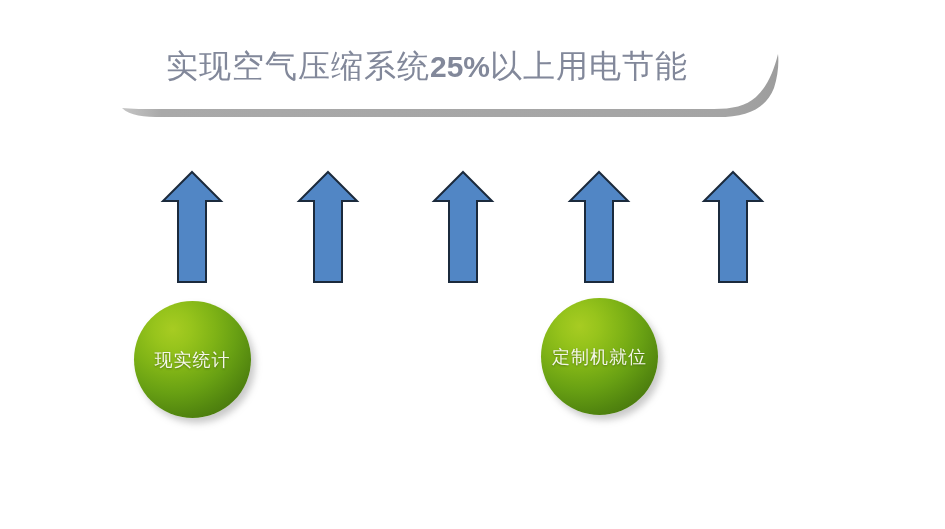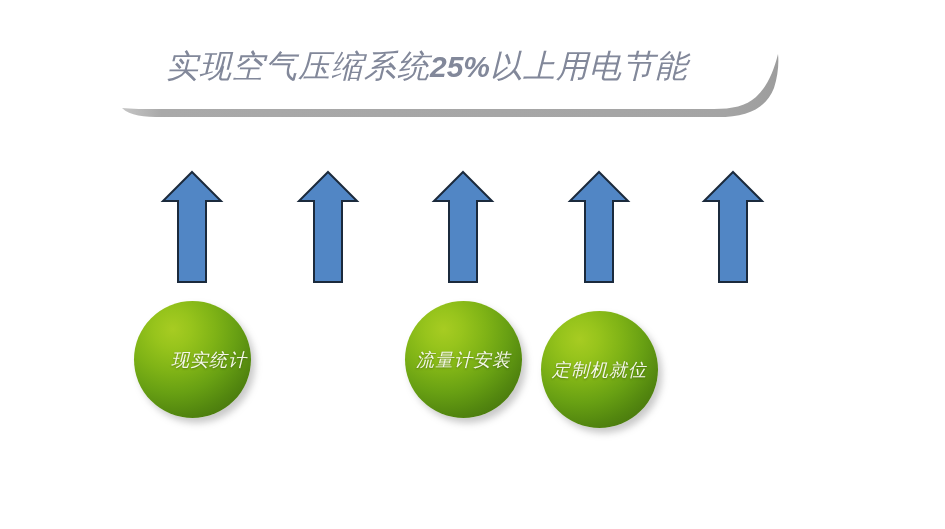--- a/index.html
+++ b/index.html
@@ -14,21 +14,20 @@
     overflow: hidden;
     font-family: "Liberation Serif", "DejaVu Serif", serif;
   }
 
   .slide {
     position: absolute;
     left: 0; top: 0;
     width: 945px;
     height: 529px;
     background: #ffffff;
-    font-style: italic;
   }
 
   
   .title-banner {
     position: absolute;
     left: 118px;
     top: 36px;
     width: 670px;
     height: 86px;
   }
@@ -152,23 +151,20 @@
     <svg viewBox="0 0 62 114" preserveAspectRatio="none">
       <polygon points="31,2 60,31 45,31 45,112 17,112 17,31 2,31" fill="#5186c5" stroke="#1b2a3c" stroke-width="2" stroke-linejoin="miter"></polygon>
     </svg>
   </div>
   <div class="arrow" style="left:702px; top:170px;">
     <svg viewBox="0 0 62 114" preserveAspectRatio="none">
       <polygon points="31,2 60,31 45,31 45,112 17,112 17,31 2,31" fill="#5186c5" stroke="#1b2a3c" stroke-width="2" stroke-linejoin="miter"></polygon>
     </svg>
   </div>
 
-  <div class="node" style="left:134px; top:301px;justify-content:flex-end;">
+  <div class="node" style="left:134px; top:301px;">
     <span class="node-label">现实统计</span>
   </div>
-  <div class="node" style="left:405px; top:301px;">
-    <span class="node-label">流量计安装</span>
-  </div>
-  <div class="node" style="left:541px; top:311px;">
+  <div class="node" style="left:541px; top:298px;">
     <span class="node-label">定制机就位</span>
   </div>
 
 </div>
 
 </body></html>

